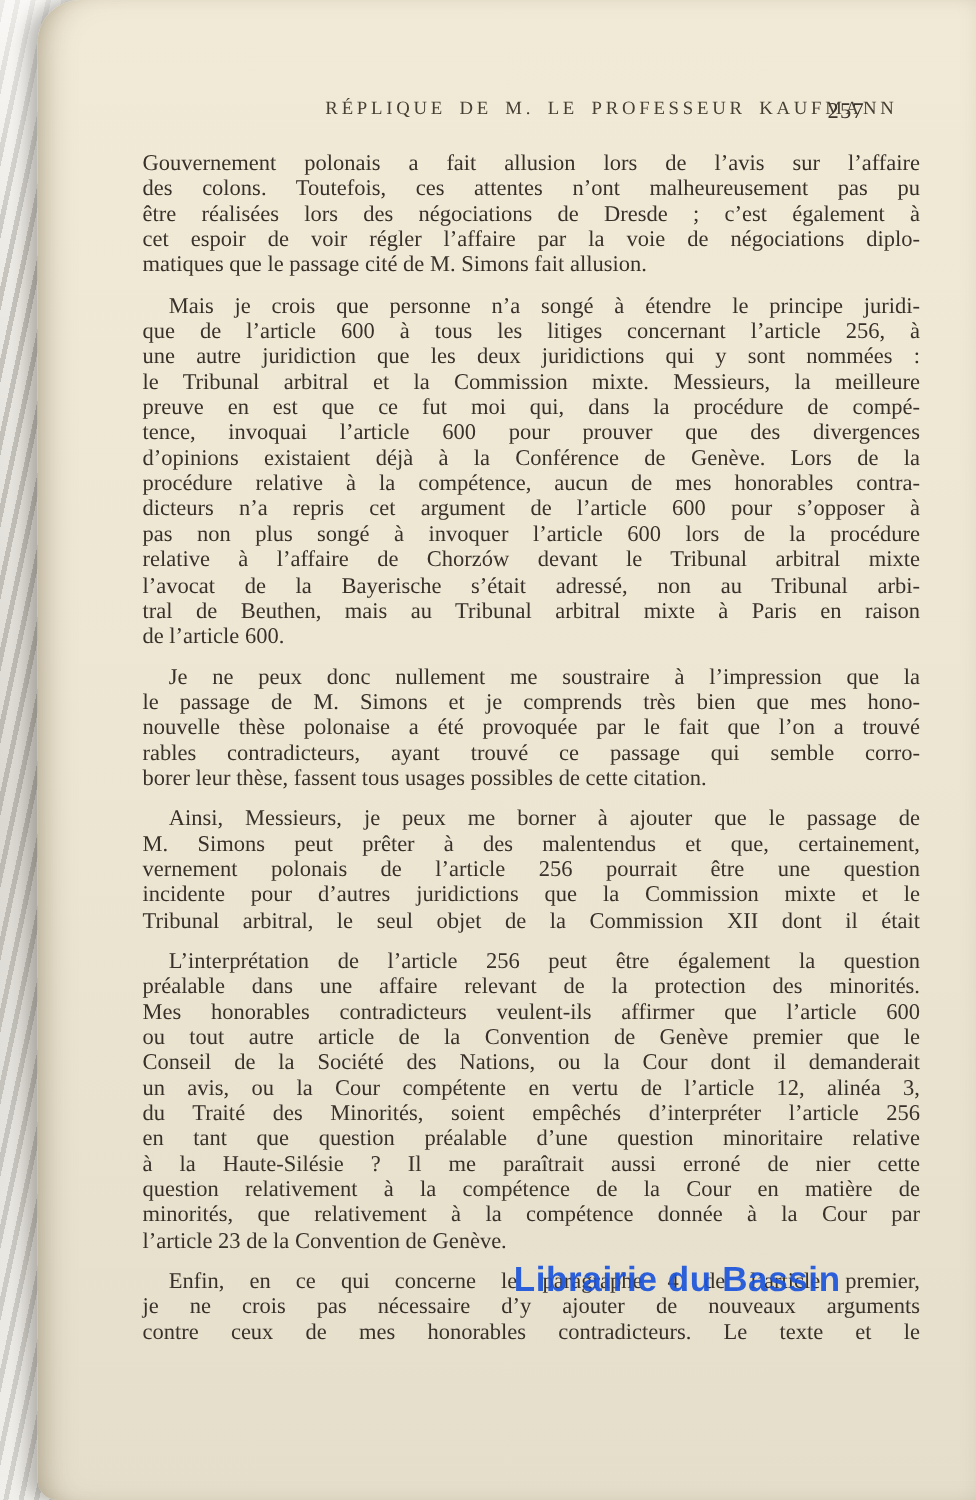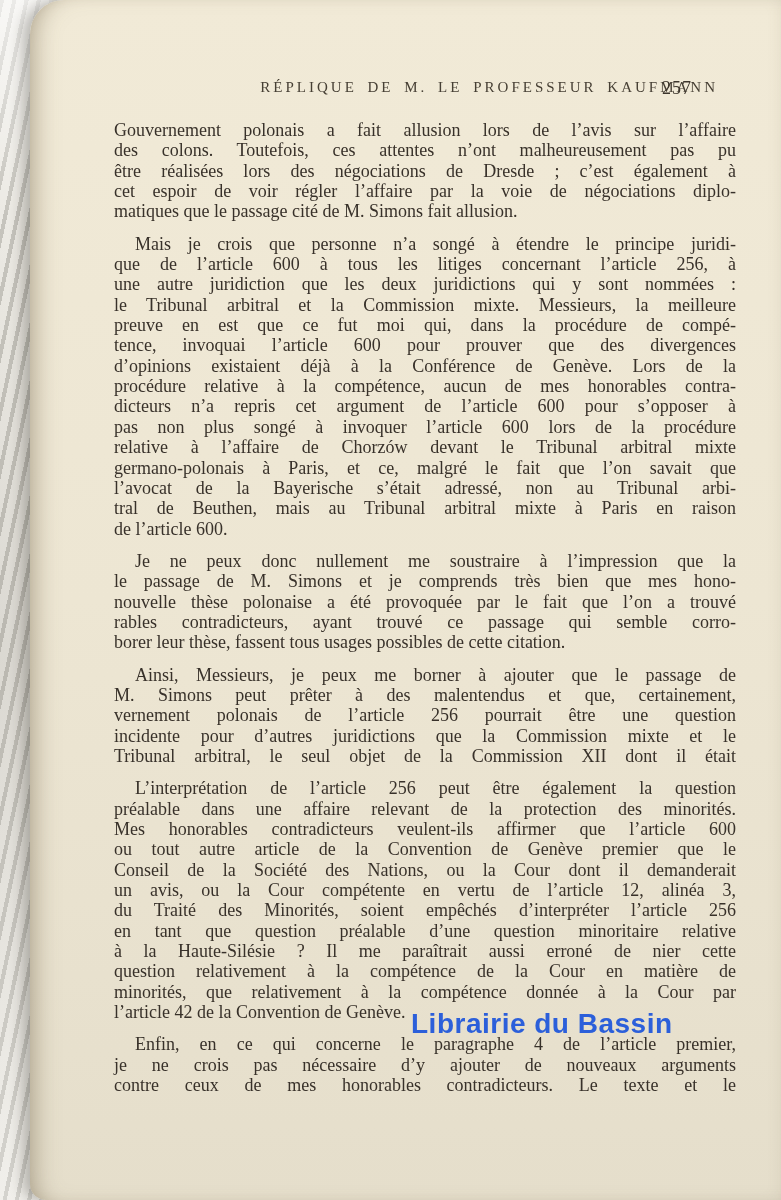--- a/index.html
+++ b/index.html
@@ -115,21 +115,20 @@
         <div class="line">que de l’article 600 à tous les litiges concernant l’article 256, à</div>
         <div class="line">une autre juridiction que les deux juridictions qui y sont nommées :</div>
         <div class="line">le Tribunal arbitral et la Commission mixte. Messieurs, la meilleure</div>
         <div class="line">preuve en est que ce fut moi qui, dans la procédure de compé-</div>
         <div class="line">tence, invoquai l’article 600 pour prouver que des divergences</div>
         <div class="line">d’opinions existaient déjà à la Conférence de Genève. Lors de la</div>
         <div class="line">procédure relative à la compétence, aucun de mes honorables contra-</div>
         <div class="line">dicteurs n’a repris cet argument de l’article 600 pour s’opposer à</div>
         <div class="line">pas non plus songé à invoquer l’article 600 lors de la procédure</div>
         <div class="line">relative à l’affaire de Chorzów devant le Tribunal arbitral mixte</div>
-        <div class="line">germano-polonais à Paris, et ce, malgré le fait que l’on savait que</div>
         <div class="line">l’avocat de la Bayerische s’était adressé, non au Tribunal arbi-</div>
         <div class="line">tral de Beuthen, mais au Tribunal arbitral mixte à Paris en raison</div>
         <div class="line last">de l’article 600.</div>
       </div>
       <div class="para indent">
         <div class="line first">Je ne peux donc nullement me soustraire à l’impression que la</div>
         <div class="line">le passage de M. Simons et je comprends très bien que mes hono-</div>
         <div class="line">nouvelle thèse polonaise a été provoquée par le fait que l’on a trouvé</div>
         <div class="line">rables contradicteurs, ayant trouvé ce passage qui semble corro-</div>
         <div class="line last">borer leur thèse, fassent tous usages possibles de cette citation.</div>
@@ -146,21 +145,21 @@
         <div class="line">préalable dans une affaire relevant de la protection des minorités.</div>
         <div class="line">Mes honorables contradicteurs veulent-ils affirmer que l’article 600</div>
         <div class="line">ou tout autre article de la Convention de Genève premier que le</div>
         <div class="line">Conseil de la Société des Nations, ou la Cour dont il demanderait</div>
         <div class="line">un avis, ou la Cour compétente en vertu de l’article 12, alinéa 3,</div>
         <div class="line">du Traité des Minorités, soient empêchés d’interpréter l’article 256</div>
         <div class="line">en tant que question préalable d’une question minoritaire relative</div>
         <div class="line">à la Haute-Silésie ? Il me paraîtrait aussi erroné de nier cette</div>
         <div class="line">question relativement à la compétence de la Cour en matière de</div>
         <div class="line">minorités, que relativement à la compétence donnée à la Cour par</div>
-        <div class="line last">l’article 42 de la Convention de Genève.</div>
+        <div class="line last">l’article 23 de la Convention de Genève.</div>
       </div>
       <div class="para indent">
         <div class="line first">Enfin, en ce qui concerne le paragraphe 4 de l’article premier,</div>
         <div class="line">je ne crois pas nécessaire d’y ajouter de nouveaux arguments</div>
         <div class="line">contre ceux de mes honorables contradicteurs. Le texte et le</div>
       </div>
     </div>
 
   <div class="watermark">Librairie du Bassin</div>
 

